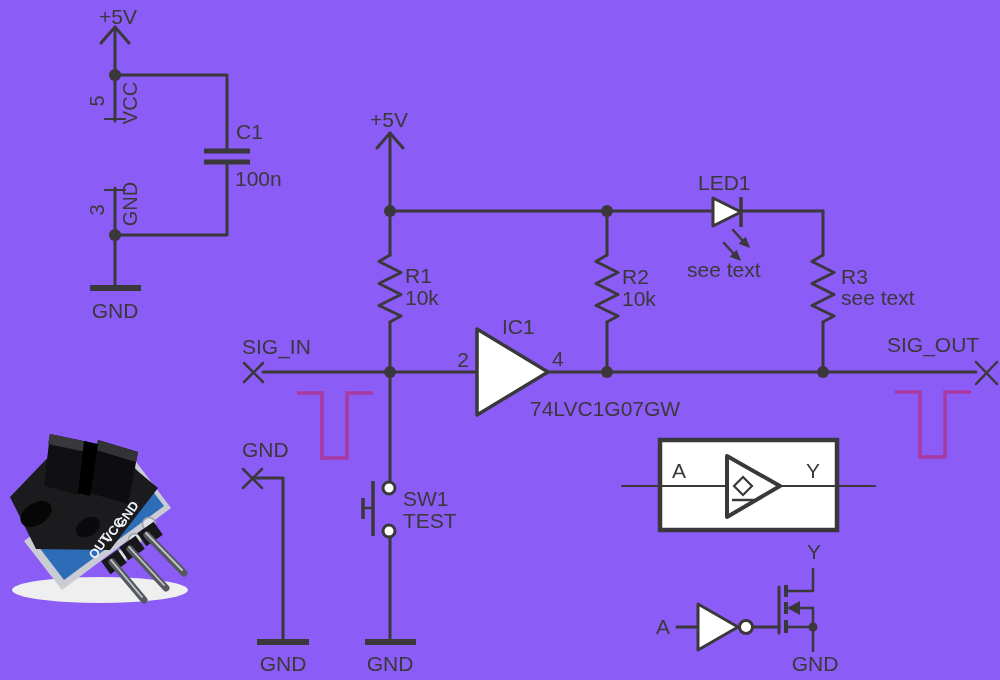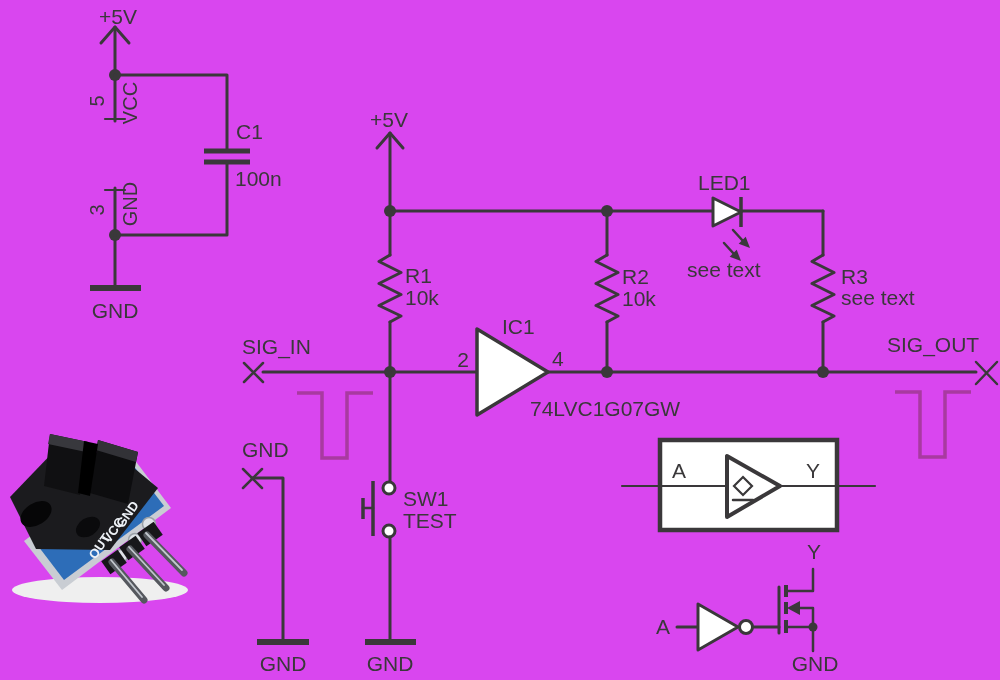--- a/index.html
+++ b/index.html
@@ -1,16 +1,16 @@
 <!DOCTYPE html>
 <html><head>
 <meta charset="utf-8">
 <style>
   html,body{margin:0;padding:0;background:#ffffff;}
-  #stage{position:relative;width:1000px;height:680px;background:#d946ef;overflow:hidden;}
+  #stage{position:relative;width:1000px;height:680px;background:#8b5cf6;overflow:hidden;}
   svg{display:block;}
   .wire{stroke:#3a383a;stroke-width:3;fill:none;stroke-linecap:round;stroke-linejoin:round;}
   .thin{stroke:#3a383a;stroke-width:2.2;fill:none;stroke-linecap:round;}
   .lead{stroke:#3a383a;stroke-width:2.5;fill:none;stroke-linecap:round;}
   .plate{stroke:#3a383a;stroke-width:5;fill:none;stroke-linecap:butt;}
   .gndbar{stroke:#3a383a;stroke-width:6;fill:none;stroke-linecap:butt;}
   .sym{stroke:#3a383a;stroke-width:3;fill:#ffffff;stroke-linejoin:round;}
   .sym35{stroke:#3a383a;stroke-width:3.5;fill:#ffffff;stroke-linejoin:round;}
   .dot{fill:#3a383a;stroke:none;}
   .xmark{stroke:#3a383a;stroke-width:2.5;fill:none;stroke-linecap:round;}

